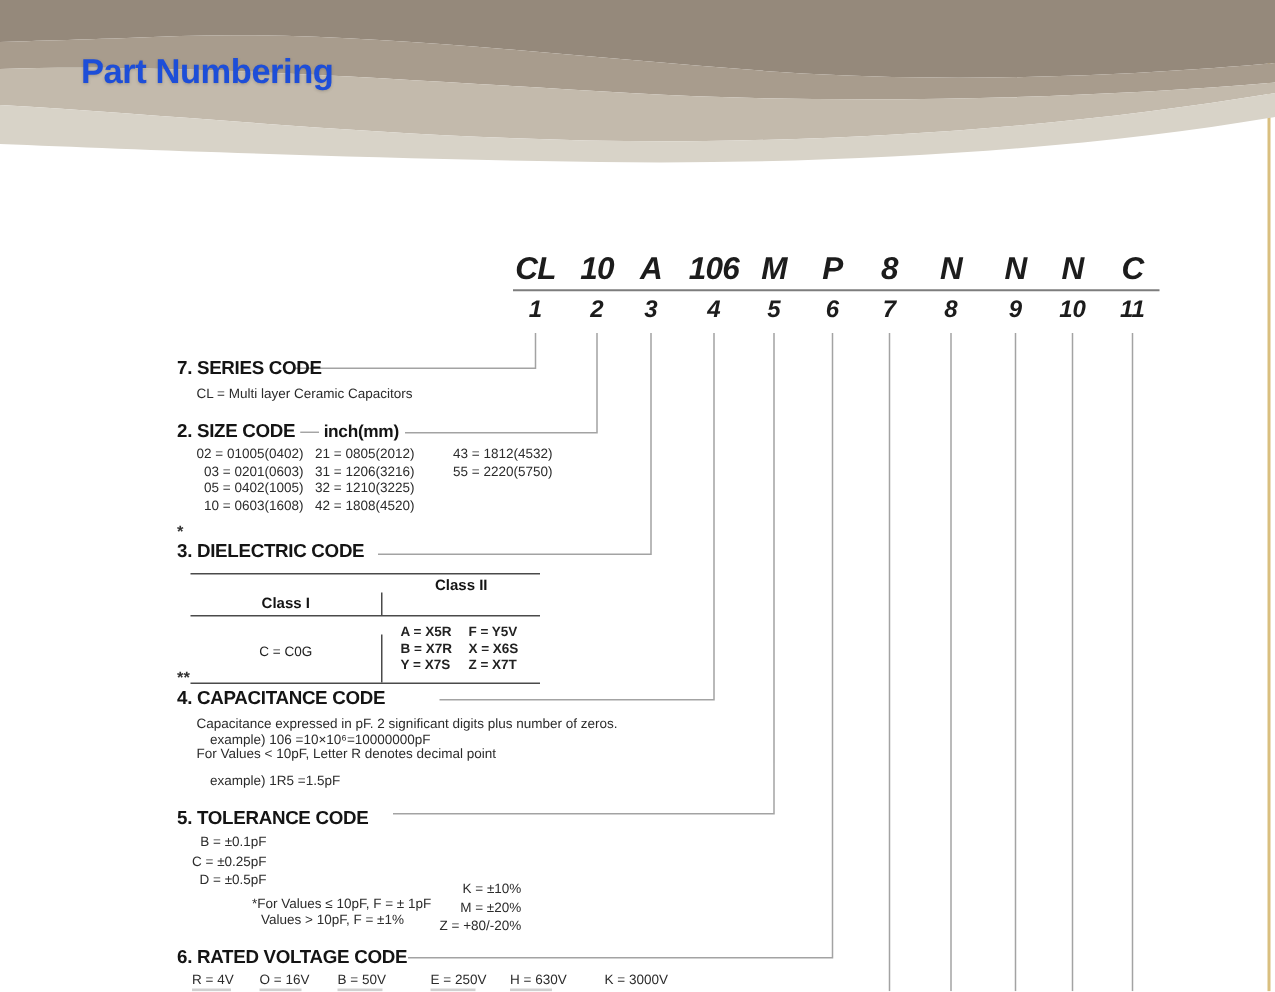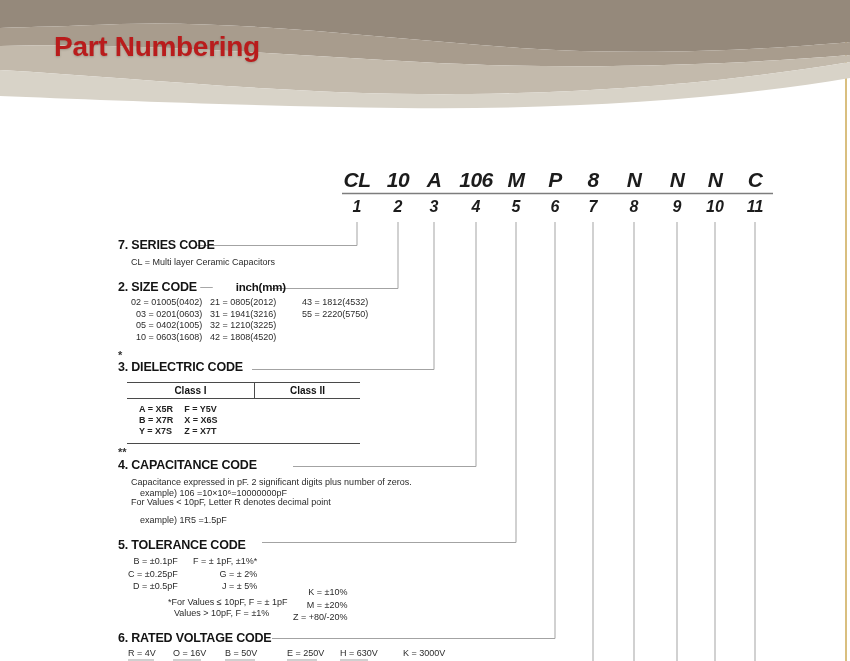--- a/index.html
+++ b/index.html
@@ -2,43 +2,43 @@
 <html><head>
 <meta charset="utf-8">
 <style>
   html,body{margin:0;padding:0;background:#fff;}
   .page{position:relative;width:850px;height:661px;background:#ffffff;overflow:hidden;
         font-family:"Liberation Sans","DejaVu Sans",sans-serif;color:#222;}
   
   .gold-line{position:absolute;left:845px;top:30px;width:2px;height:631px;background:#d9bf7f;z-index:1;}
   
   .header-waves{position:absolute;left:0;top:0;width:850px;height:120px;z-index:2;}
-  .header-title{position:absolute;left:54px;top:34px;z-index:3;color:#b91c1c;font-weight:bold;
-                font-size:28px;line-height:26px;letter-spacing:-0.3px;
+  .header-title{position:absolute;left:54px;top:34px;z-index:3;color:#1d4ed8;font-weight:bold;
+                font-size:23px;line-height:26px;letter-spacing:-0.3px;
                 text-shadow:0 1px 2px rgba(60,50,40,0.25);}
   
   .connectors{position:absolute;left:0;top:0;width:850px;height:661px;z-index:4;}
   
   .code{position:absolute;top:168px;width:56px;text-align:center;font-size:21px;font-weight:bold;
         font-style:italic;color:#1c1c1c;z-index:5;letter-spacing:-0.5px;}
   .pos{position:absolute;top:198px;width:56px;text-align:center;font-size:16px;font-weight:bold;
        font-style:italic;color:#1c1c1c;z-index:5;}
   
   .h{position:absolute;font-size:12.5px;font-weight:bold;color:#141414;letter-spacing:-0.2px;z-index:5;white-space:nowrap;}
   .h .unit-dash{font-weight:normal;color:#9a9a9a;}
-  .h .unit{font-size:11.5px;margin-left:20px;}
+  .h .unit{font-size:11.5px;}
   .b{position:absolute;font-size:9px;color:#2b2b2b;z-index:5;white-space:nowrap;text-align:right;}
   .col{line-height:11.6px;}
   .tcol{line-height:12.5px;}
   .star{position:absolute;font-size:11px;font-weight:bold;color:#333;z-index:5;line-height:8px;}
   
   .dtable{position:absolute;left:127px;top:382px;width:233px;z-index:5;font-size:9px;color:#222;}
   .dt-head{display:flex;border-top:1.5px solid #4a4a4a;border-bottom:1.2px solid #4a4a4a;}
   .dt-head>div{padding:2px 0 1.5px 0;text-align:center;font-weight:bold;font-size:10px;color:#141414;}
-  .dt-c1{width:128px;border-right:1px solid #4a4a4a;box-sizing:border-box;}
+  .dt-c1{width:128px;border-right:1px solid #4a4a4a;box-sizing:border-box;margin-top:12px;}
   .dt-c2{flex:1;font-weight:bold;}
   .dt-body{display:flex;border-bottom:1.5px solid #4a4a4a;height:44px;}
   .dt-body .dt-c1{padding-top:6px;text-align:center;}
   .class2-wrap{display:flex;gap:11px;padding:5px 0 0 12px;line-height:11px;}
   
   .clip-smudge{position:absolute;top:659px;height:2px;background:#c4c4c4;opacity:.8;z-index:5;}
 </style>
 </head>
 <body>
 
@@ -107,37 +107,38 @@
     <span class="unit">inch(mm)</span>
   </div>
   <div class="b col" style="left:131px;top:297px">
     <div>02 = 01005(0402)</div>
     <div>03 = 0201(0603)</div>
     <div>05 = 0402(1005)</div>
     <div>10 = 0603(1608)</div>
   </div>
   <div class="b col" style="left:210px;top:297px">
     <div>21 = 0805(2012)</div>
-    <div>31 = 1941(3216)</div>
+    <div>31 = 1206(3216)</div>
     <div>32 = 1210(3225)</div>
     <div>42 = 1808(4520)</div>
   </div>
   <div class="b col" style="left:302px;top:297px">
     <div>43 = 1812(4532)</div>
     <div>55 = 2220(5750)</div>
   </div>
 
   <div class="star" style="left:118px;top:351px">*</div>
   <div class="h" style="left:118px;top:360px">3. DIELECTRIC CODE</div>
   <div class="dtable">
     <div class="dt-head">
       <div class="dt-c1">Class I</div>
       <div class="dt-c2">Class II</div>
     </div>
     <div class="dt-body">
+      <div class="dt-c1">C = C0G</div>
       <div class="dt-c2 class2-wrap">
         <div>
           <div>A = X5R</div>
           <div>B = X7R</div>
           <div>Y = X7S</div>
         </div>
         <div>
           <div>F = Y5V</div>
           <div>X = X6S</div>
           <div>Z = X7T</div>
@@ -152,25 +153,20 @@
   <div class="b" style="left:140px;top:488px">example) 106 =10×10⁶=10000000pF</div>
   <div class="b" style="left:131px;top:497px">For Values &lt; 10pF, Letter R denotes decimal point</div>
   <div class="b" style="left:140px;top:515px">example) 1R5 =1.5pF</div>
 
   <div class="h" style="left:118px;top:538px">5. TOLERANCE CODE</div>
   <div class="b tcol" style="left:128px;top:555px">
     <div>B = ±0.1pF</div>
     <div>C = ±0.25pF</div>
     <div>D = ±0.5pF</div>
   </div>
-  <div class="b tcol" style="left:193px;top:555px">
-    <div>F = ± 1pF, ±1%*</div>
-    <div>G = ± 2%</div>
-    <div>J = ± 5%</div>
-  </div>
   <div class="b tcol" style="left:293px;top:586px">
     <div>K = ±10%</div>
     <div>M = ±20%</div>
     <div>Z = +80/-20%</div>
   </div>
   <div class="b" style="left:168px;top:597px">*For Values ≤  10pF, F = ± 1pF</div>
   <div class="b" style="left:174px;top:608px">Values &gt; 10pF, F = ±1%</div>
 
   <div class="h" style="left:118px;top:631px">6. RATED VOLTAGE CODE</div>
   <div class="b" style="left:128px;top:648px">R = 4V</div>

